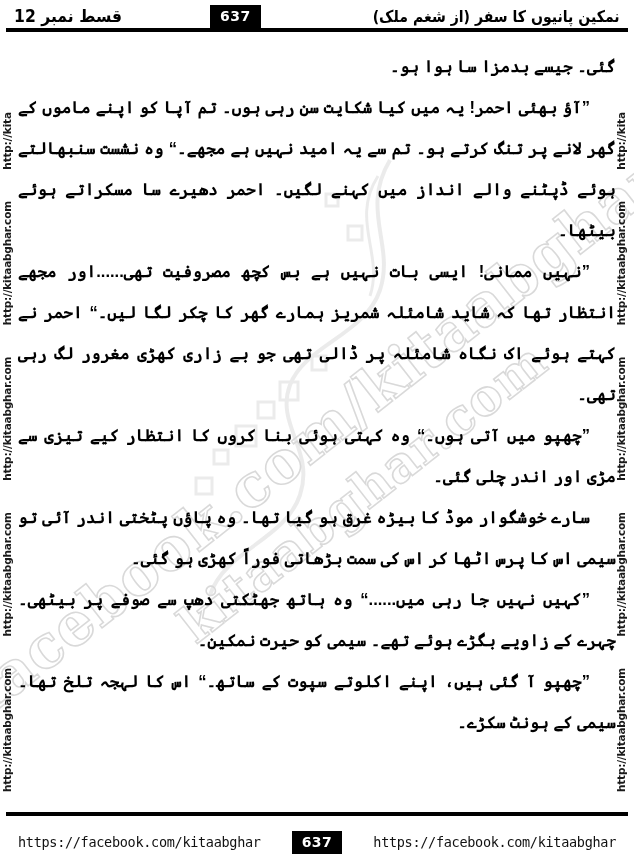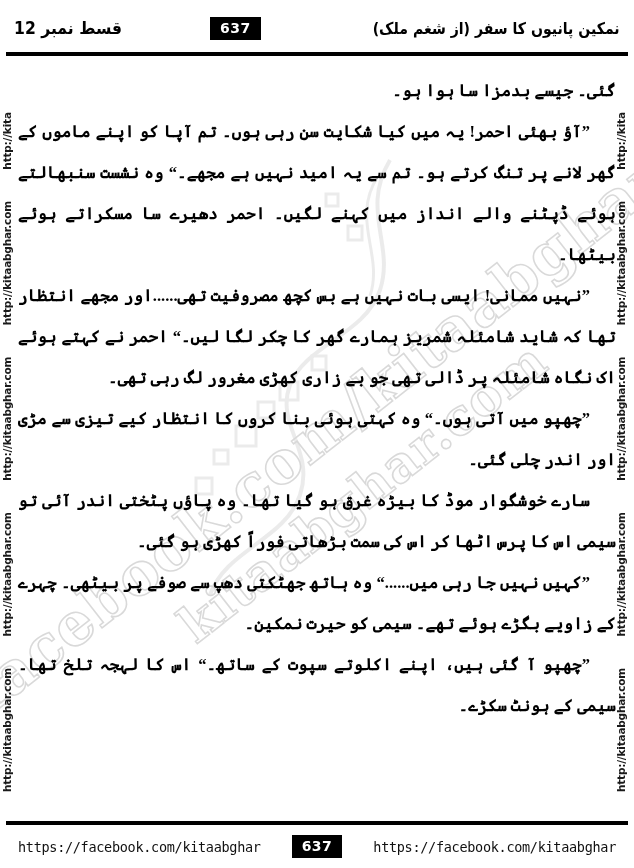--- a/index.html
+++ b/index.html
@@ -88,21 +88,21 @@
   }
   .wm-side-inner span {
     display: inline-block;
     padding-right: 28px;
   }
 
   
   .header {
     position: relative;
     z-index: 4;
-    height: 52px;
+    height: 28px;
     padding: 4px 14px 0 14px;
     display: flex;
     align-items: center;
     justify-content: space-between;
     box-sizing: border-box;
   }
 
   .hdr-episode {
     font-family: "DejaVu Sans", sans-serif;
     font-size: 17px;
@@ -149,21 +149,21 @@
   
   .body-text {
     position: relative;
     z-index: 2;
     direction: rtl;
     unicode-bidi: isolate;
     text-align: justify;
     text-align-last: justify;
     padding: 14px 18px 0 18px;
     box-sizing: border-box;
-    font-family: Liberation Serif, serif;
+    font-family: Liberation Sans, sans-serif;
     font-size: 16.5px;
     font-weight: 700;
     color: #000;
     line-height: 41px;
     height: 760px;
     overflow: hidden;
   }
 
   .body-text p {
     margin: 0;
@@ -193,21 +193,21 @@
     background: #fff;
   }
 
   .rule-bottom {
     height: 0;
     border-top: 4px solid #000;
     margin: 0 6px 0 6px;
   }
 
   .footer {
-    height: 43px;
+    height: 52px;
     display: flex;
     align-items: center;
     justify-content: space-between;
     padding: 0 18px;
     box-sizing: border-box;
   }
 
   .footer-link {
     font-family: "DejaVu Sans Mono", monospace;
     font-size: 13.5px;

